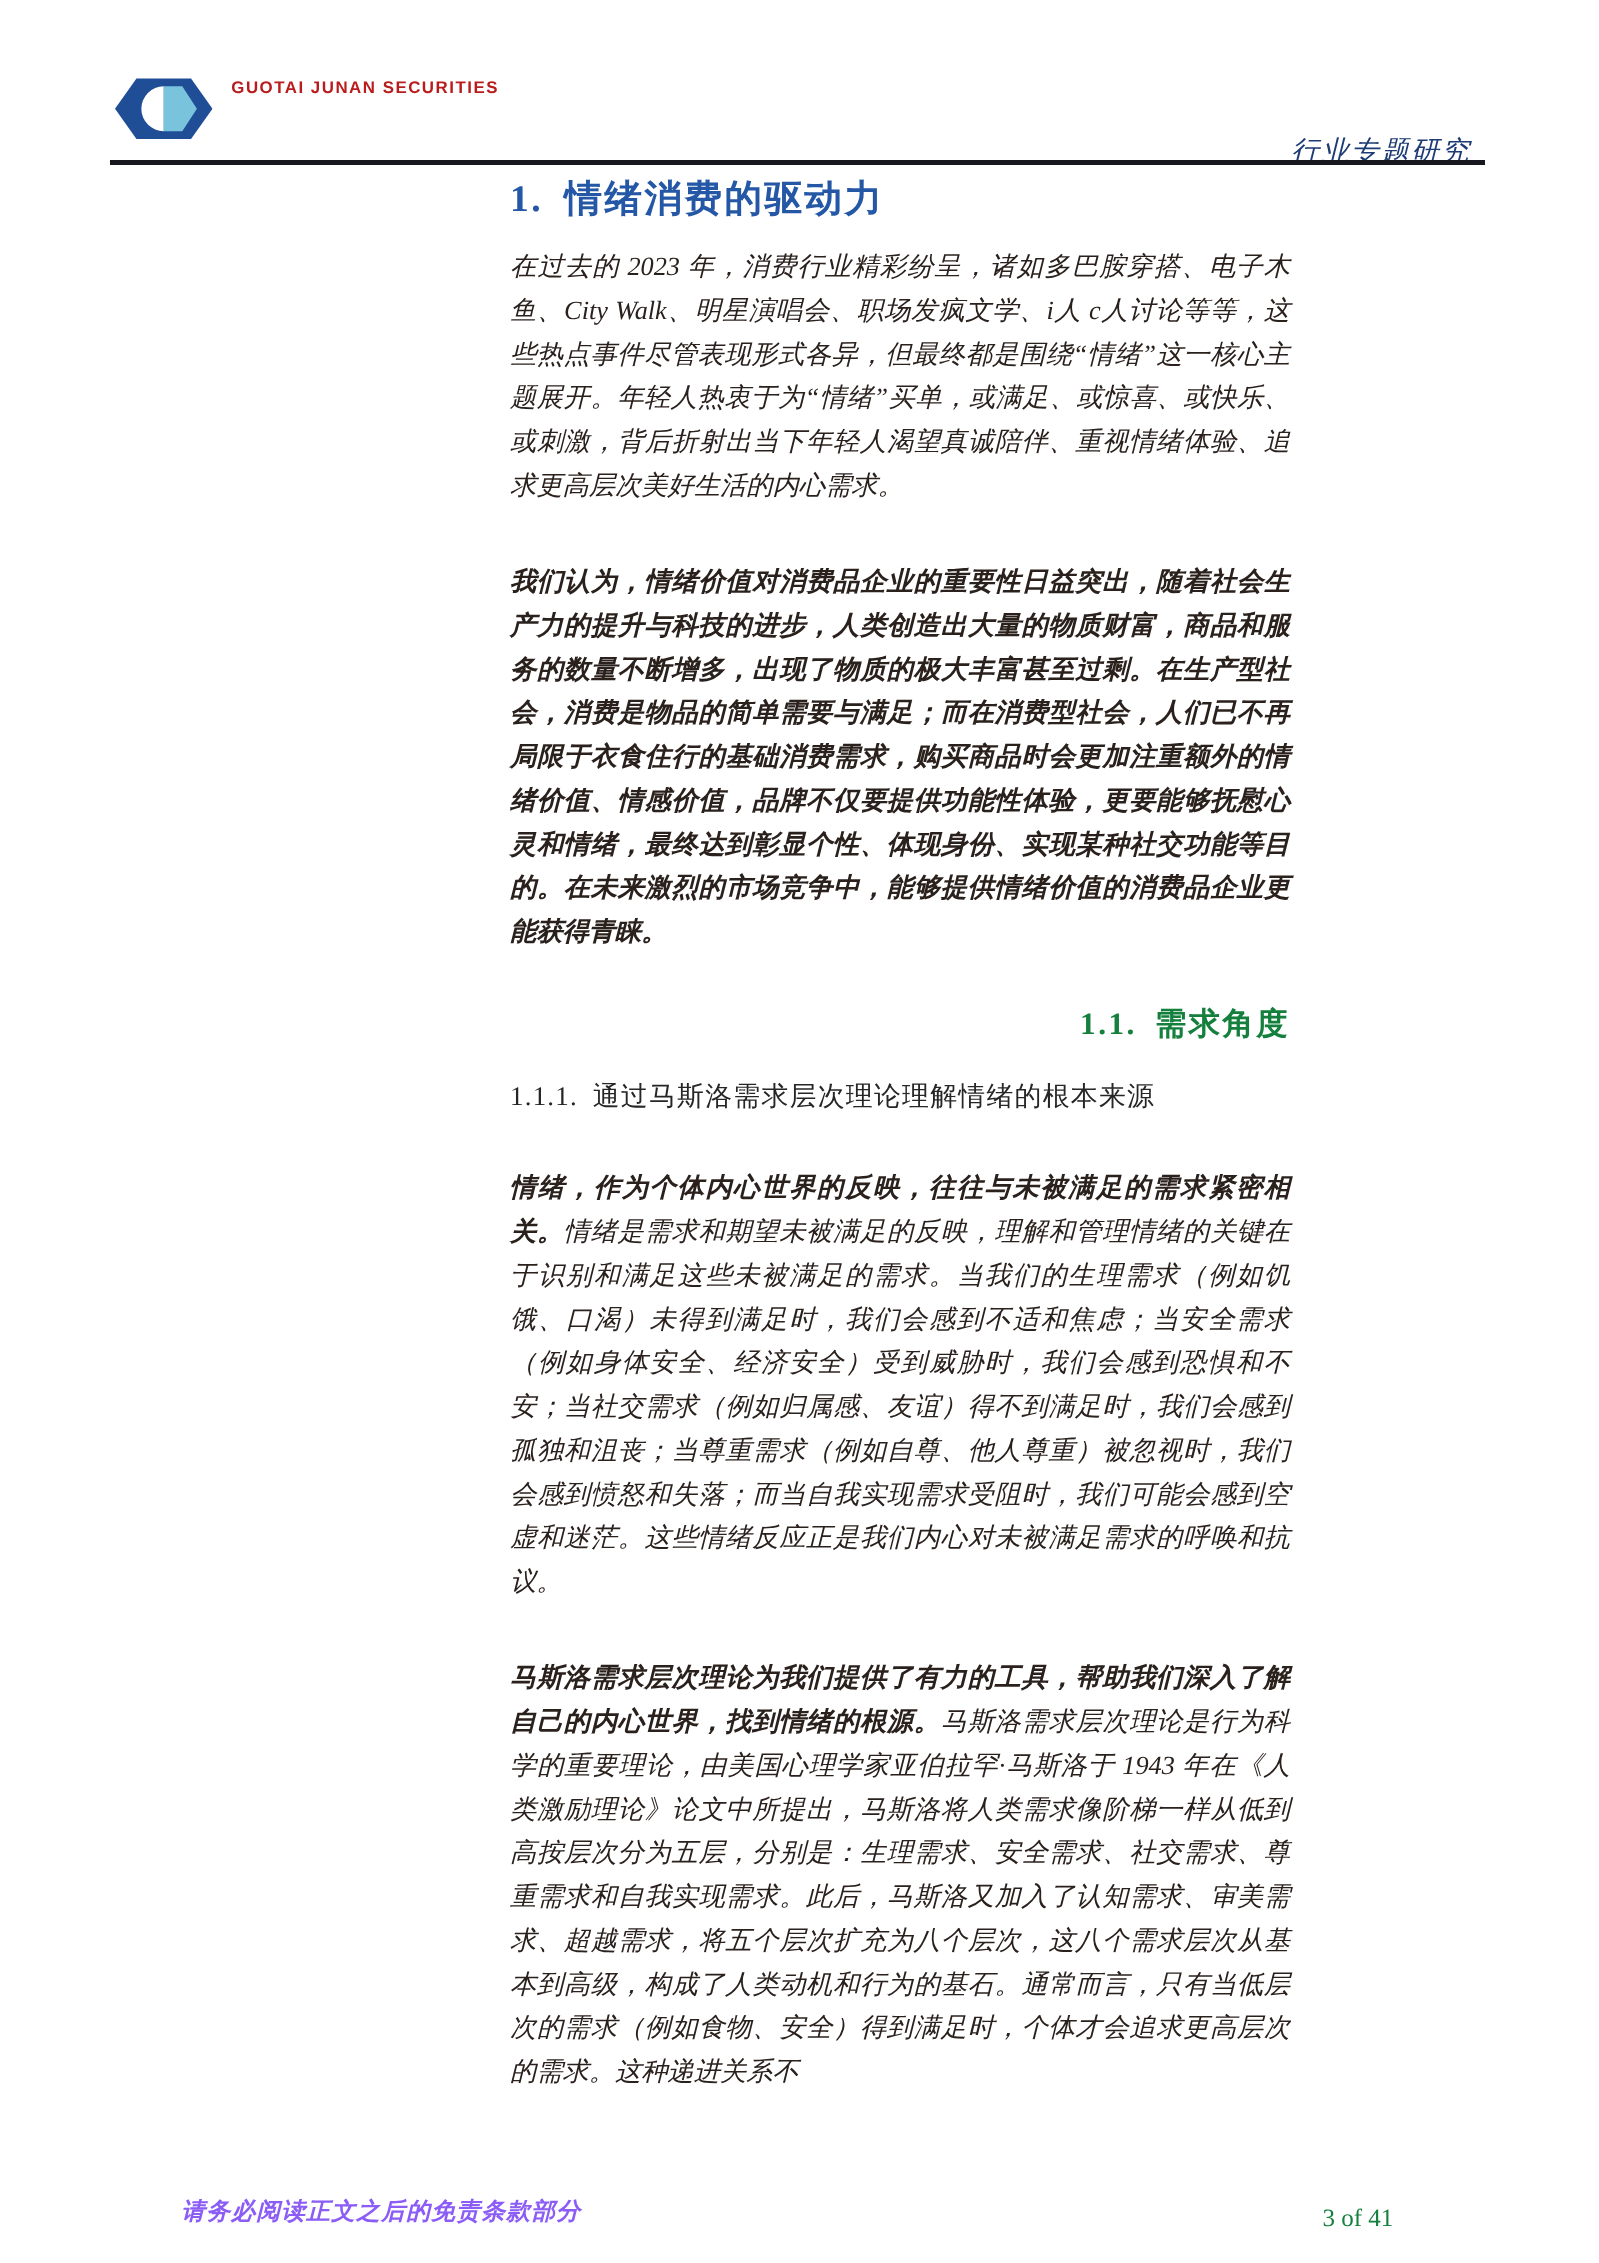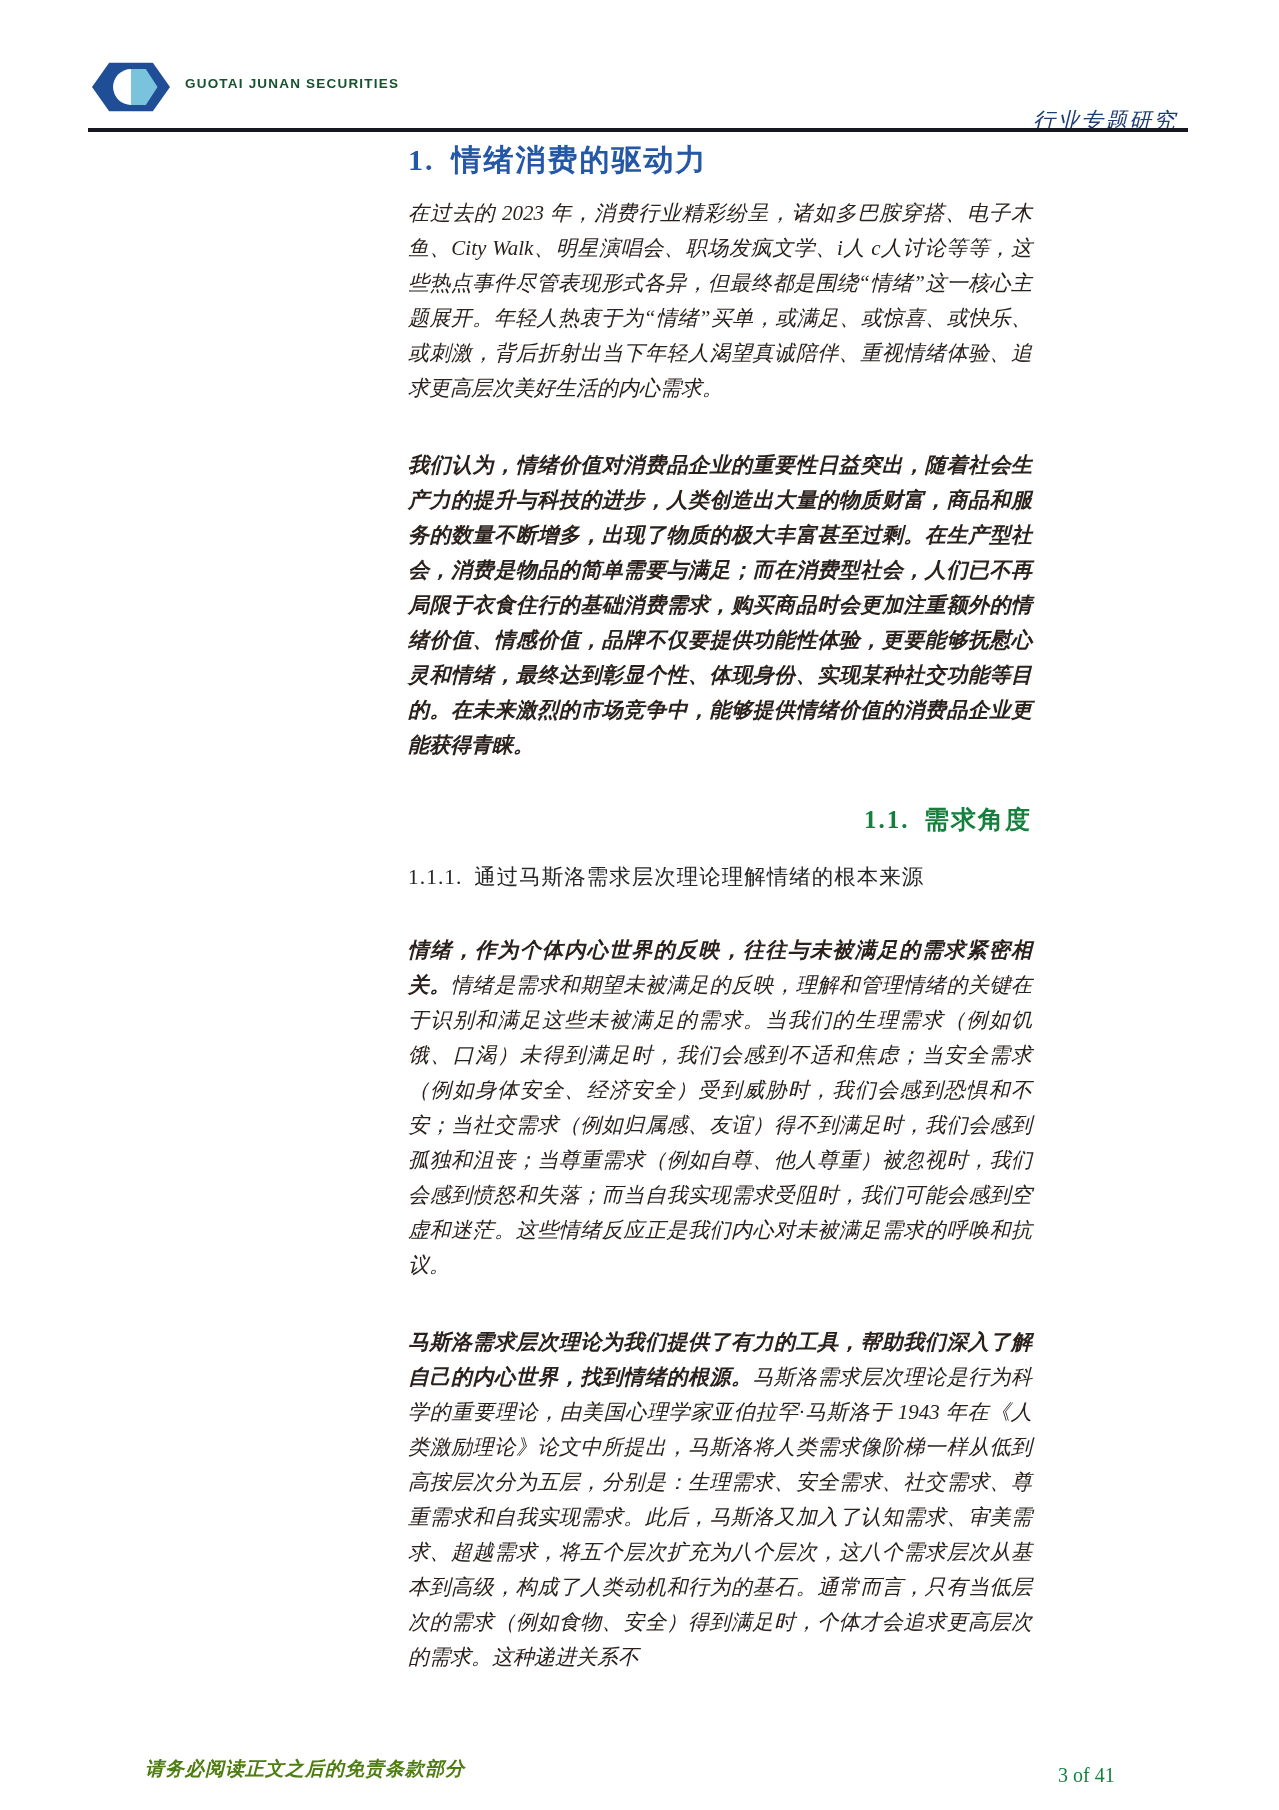--- a/index.html
+++ b/index.html
@@ -15,21 +15,21 @@
   .logo-icon{width:78px;height:54px;flex:0 0 auto;}
   .brand-text{display:flex;flex-direction:column;}
   .brand-cn{
     font-family:"Liberation Sans","DejaVu Sans",sans-serif;
     font-weight:bold;font-size:37px;line-height:40px;
     color:#1f4e97;letter-spacing:5px;
   }
   .brand-en{
     font-family:"Liberation Sans","DejaVu Sans",sans-serif;
     font-weight:bold;font-size:13.5px;line-height:16px;
-    color:#14532d;letter-spacing:1.2px;margin-top:16px;
+    color:#b91c1c;letter-spacing:1.2px;margin-top:2px;
   }
   .doc-type{
     position:absolute;right:102px;top:106px;
     font-size:22px;color:#1d3b74;font-style:italic;letter-spacing:2px;
   }
   .header-rule{
     position:absolute;left:88px;top:128px;width:1100px;height:4px;
     background:#17171f;
   }
   
@@ -49,21 +49,21 @@
   .para{
     font-size:21px;line-height:35px;color:#2a211d;
     text-align:justify;text-justify:inter-ideograph;
     margin:0 0 42px 0;font-style:italic;
   }
   .para.bold{font-weight:bold;}
   .lead{font-weight:bold;}
   
   .footer-disclaimer{
     position:absolute;left:145px;top:1756px;
-    font-size:19px;font-weight:bold;font-style:italic;color:#4d7c0f;letter-spacing:1px;
+    font-size:19px;font-weight:bold;font-style:italic;color:#8b5cf6;letter-spacing:1px;
   }
   .footer-page{
     position:absolute;left:1058px;top:1764px;
     font-size:20px;color:#15803d;
   }
 </style>
 </head>
 <body>
 
 <div class="page">

